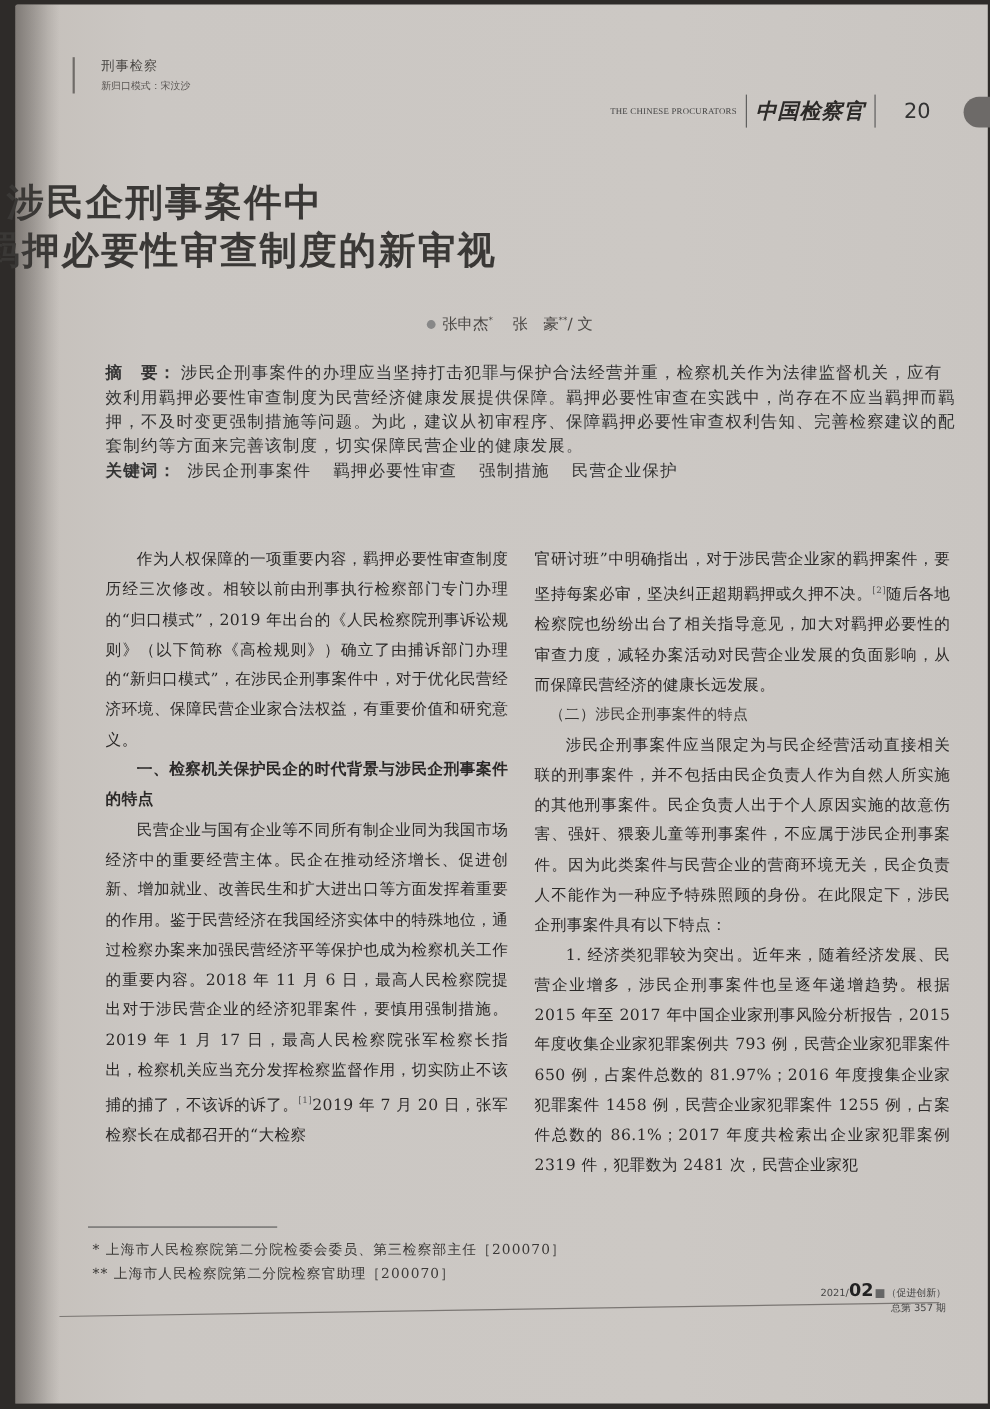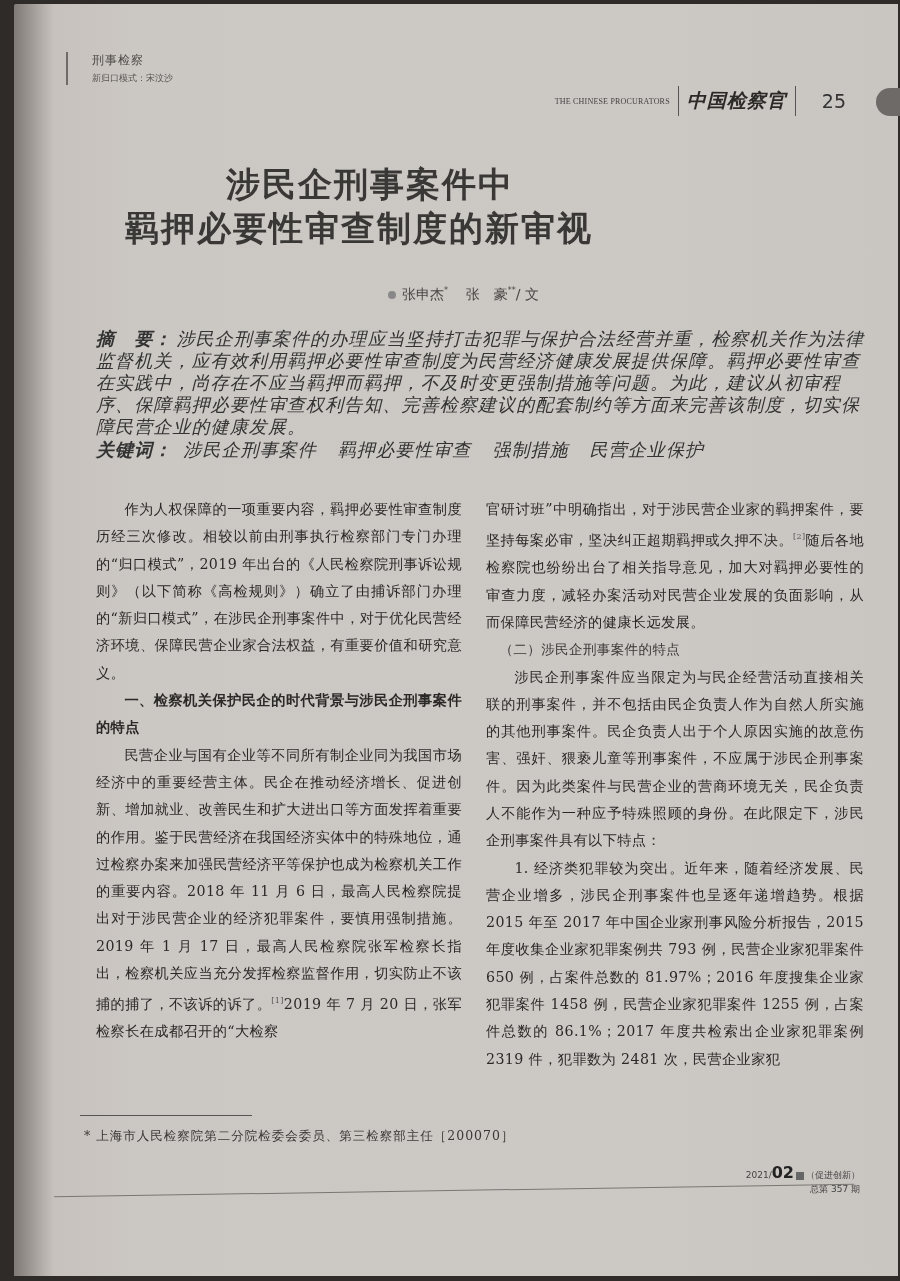--- a/index.html
+++ b/index.html
@@ -35,37 +35,36 @@
   }
   .masthead-en { font-family: "Liberation Serif", serif; font-size: 8px; color: #444; letter-spacing: 0.2px; }
   .masthead-sep { width: 1px; height: 30px; background: #555; }
   .masthead-cn { font-family: "DejaVu Serif", serif; font-size: 19px; font-weight: bold; color: #2c2a28; font-style: italic; letter-spacing: 1px; }
   .page-number { font-family: "DejaVu Sans", sans-serif; font-size: 19px; color: #333; margin-left: 18px; margin-right: 52px; }
   .thumb-tab {
     position: absolute; right: -4px; top: 84px;
     width: 26px; height: 28px; background: #6d6a68; border-radius: 14px 0 0 14px;
   }
   .title {
-    position: absolute; top: 158px; left: 0; width: 720px; text-align: center;
+    position: absolute; top: 158px; left: 0; width: 720px; 
     font-family: "DejaVu Sans", sans-serif; font-size: 34px; color: #3a3836; line-height: 44px;
     letter-spacing: 2px;
   }
   .title .l1 { display: block; padding-left: 0px; margin-left: -8px; }
   .title .l2 { display: block; margin-left: -30px; }
   .byline {
     position: absolute; top: 282px; left: 374px;
     font-family: "DejaVu Sans", sans-serif; font-size: 14px; color: #4a4744;
   }
   .byline .dot { display: inline-block; width: 8px; height: 8px; border-radius: 50%; background: #888; margin-right: 6px; vertical-align: middle; }
   .byline sup { font-size: 8px; }
   .abstract {
     position: absolute; top: 324px; left: 82px; width: 776px;
-    font-size: 18px; line-height: 22px; color: #333;
+    font-size: 15px; line-height: 22px; color: #333;
     letter-spacing: 1.1px;
-    font-style: italic;
   }
   .abstract .label { font-family: "DejaVu Sans", sans-serif; font-weight: bold; color: #333; margin-right: 4px; }
   .keywords { margin-top: 1px; }
   .keywords .kw { margin-right: 14px; }
   .col {
     position: absolute; top: 492px; width: 366px;
     font-size: 14.2px; line-height: 27.3px; color: #2b2928;
     letter-spacing: 0.4px; text-align: justify;
   }
   .col-left { left: 82px; }
@@ -103,21 +102,21 @@
     <div class="editor-line">
       <span>新归口模式：</span><span>宋汶沙</span>
     </div>
   </div>
 
   <div class="masthead">
     <span class="masthead-en">THE CHINESE PROCURATORS</span>
     <span class="masthead-sep"></span>
     <span class="masthead-cn">中国检察官</span>
     <span class="masthead-sep"></span>
-    <span class="page-number">25</span>
+    <span class="page-number">20</span>
   </div>
   <div class="thumb-tab"></div>
 
   <h1 class="title">
     <span class="l1">涉民企刑事案件中</span>
     <span class="l2">羁押必要性审查制度的新审视</span>
   </h1>
 
   <div class="byline">
     <span class="dot"></span><span>张申杰</span><sup>*</sup>&nbsp;&nbsp;&nbsp;&nbsp;<span>张　豪</span><sup>**</sup><span>/ 文</span>
@@ -145,20 +144,21 @@
   <div class="col col-right">
     <p class="p-noindent"><span>官研讨班”中明确指出，对于涉民营企业家的羁押案件，要坚持每案必审，坚决纠正超期羁押或久押不决。</span><span class="cite">[2]</span><span>随后各地检察院也纷纷出台了相关指导意见，加大对羁押必要性的审查力度，减轻办案活动对民营企业发展的负面影响，从而保障民营经济的健康长远发展。</span></p>
     <p class="h2">（二）涉民企刑事案件的特点</p>
     <p class="p">涉民企刑事案件应当限定为与民企经营活动直接相关联的刑事案件，并不包括由民企负责人作为自然人所实施的其他刑事案件。民企负责人出于个人原因实施的故意伤害、强奸、猥亵儿童等刑事案件，不应属于涉民企刑事案件。因为此类案件与民营企业的营商环境无关，民企负责人不能作为一种应予特殊照顾的身份。在此限定下，涉民企刑事案件具有以下特点：</p>
     <p class="p">1. 经济类犯罪较为突出。近年来，随着经济发展、民营企业增多，涉民企刑事案件也呈逐年递增趋势。根据 2015 年至 2017 年中国企业家刑事风险分析报告，2015 年度收集企业家犯罪案例共 793 例，民营企业家犯罪案件 650 例，占案件总数的 81.97%；2016 年度搜集企业家犯罪案件 1458 例，民营企业家犯罪案件 1255 例，占案件总数的 86.1%；2017 年度共检索出企业家犯罪案例 2319 件，犯罪数为 2481 次，民营企业家犯</p>
   </div>
 
   <div class="footnote-rule"></div>
   <div class="footnotes">
     <div>* 上海市人民检察院第二分院检委会委员、第三检察部主任［200070］</div>
+    <div>** 上海市人民检察院第二分院检察官助理［200070］</div>
   </div>
 
   <div class="issue">
     <div><span>2021/</span><b>02</b><span class="mark"></span><span>（促进创新）</span></div>
     <div>总第 357 期</div>
   </div>
   <div class="bottom-rule"></div>
 </div>
 
 </body></html>

